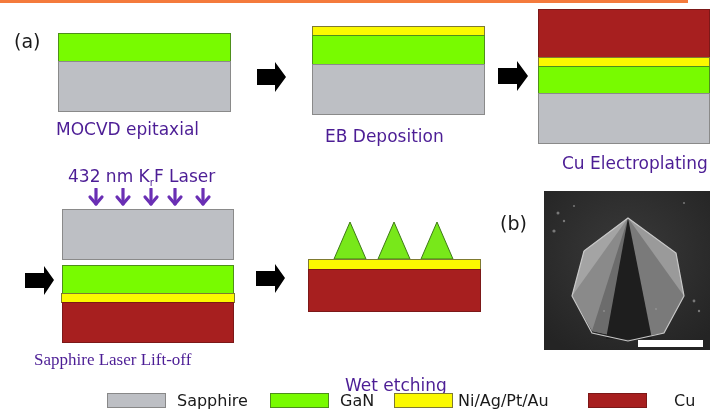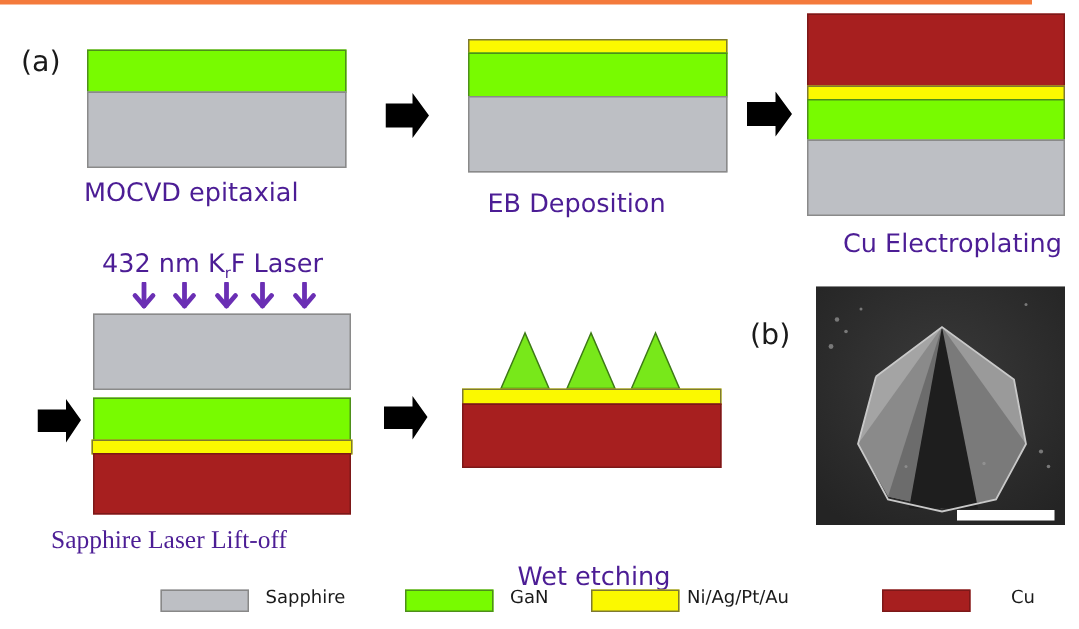--- a/index.html
+++ b/index.html
@@ -9,21 +9,21 @@
   .topbar { left:0; top:0; width:688px; height:3px; background:#f47a3c; }
   .layer { position:absolute; box-sizing:border-box; border:1px solid #777; }
   .sapphire { background:#bdbfc4; border-color:#8a8a8a; }
   .gan { background:#78fb00; border-color:#4d8f1a; }
   .metal { background:#fbf900; border-color:#7f7a30; }
   .cu { background:#a71f1f; border-color:#7c1818; }
   .caption { position:absolute; font-size:17px; white-space:nowrap; color:#4c1d95; }
   .panel-label { position:absolute; font-size:19px; color:#1a1a1a; }
   .arrow { position:absolute; }
   .legend-swatch { position:absolute; width:59px; height:15px; box-sizing:border-box; }
-  .legend-text { position:absolute; font-size:12px; color:#1a1a1a; white-space:nowrap; }
+  .legend-text { position:absolute; font-size:16px; color:#1a1a1a; white-space:nowrap; }
   .sem { position:absolute; left:544px; top:191px; width:166px; height:159px; background:#2e2e2e; overflow:hidden; }
   .scalebar { position:absolute; left:94px; top:149px; width:65px; height:7px; background:#ffffff; }
 </style>
 </head>
 <body>
 
 <div class="abs topbar"></div>
 
 <div class="panel-label" style="left:14px;top:30px;">(a)</div>
 

